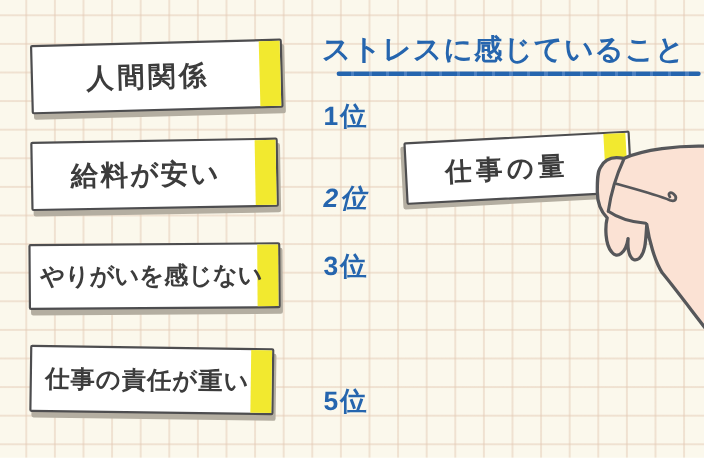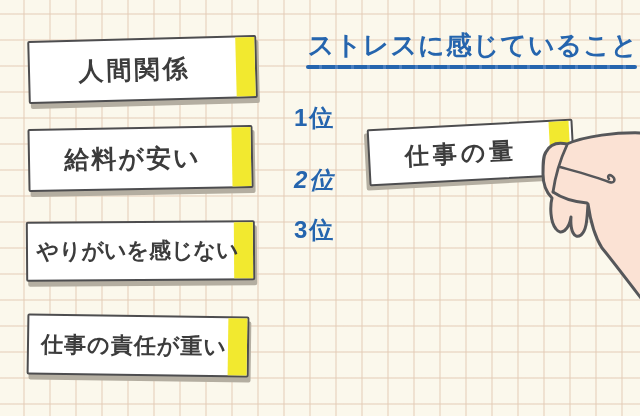--- a/index.html
+++ b/index.html
@@ -11,41 +11,41 @@
     background-image:
       linear-gradient(to right, rgba(228,203,182,.5) 1.6px, transparent 1.6px),
       linear-gradient(to bottom, rgba(228,203,182,.5) 1.6px, transparent 1.6px);
     background-size:26px 26px;
     background-position:23px 13px;
     font-family:"Liberation Sans", sans-serif;
   }
 
   
   .title{
-    position:absolute;left:306px;top:28px;width:334px;
+    position:absolute;left:291px;top:28px;width:334px;
     text-align:center;
     font-size:26px;font-weight:bold;letter-spacing:1px;
     color:#2565ae;
     white-space:nowrap;
   }
   .title-underline{
     position:absolute;left:306px;top:65px;width:331px;height:3.5px;
     border-radius:2px;
     background:repeating-linear-gradient(90deg,#2565ae 0 13px,#4a7fc0 13px 16px);
   }
 
   
   .rank{
     position:absolute;left:294px;
     font-size:24px;font-weight:bold;letter-spacing:2px;
     color:#2565ae;white-space:nowrap;
   }
-  .rank.r1{top:102px;}
+  .rank.r1{top:90px;}
   .rank.r2{top:164px;font-style:italic;}
-  .rank.r3{top:214px;text-align:center;}
+  .rank.r3{top:226px;text-align:center;}
   .rank.r4{top:287px;}
   .rank.r5{top:349px;}
 
   
   .note{
     position:absolute;
     background:#ffffff;
     border:2.5px solid #4d4d4f;
     border-radius:2px;
     box-shadow:2px 5px 0 #b4aea1;
@@ -89,20 +89,21 @@
 <body>
 
 <div class="stage">
 
   <div class="title">ストレスに感じていること</div>
   <div class="title-underline"></div>
 
   <div class="rank r1">1位</div>
   <div class="rank r2">2位</div>
   <div class="rank r3">3位</div>
+  <div class="rank r5">5位</div>
 
   <div class="note n1">
     <span class="note-text">人間関係</span>
     <span class="note-tab"></span>
   </div>
   <div class="note n2">
     <span class="note-text">給料が安い</span>
     <span class="note-tab"></span>
   </div>
   <div class="note n3">

